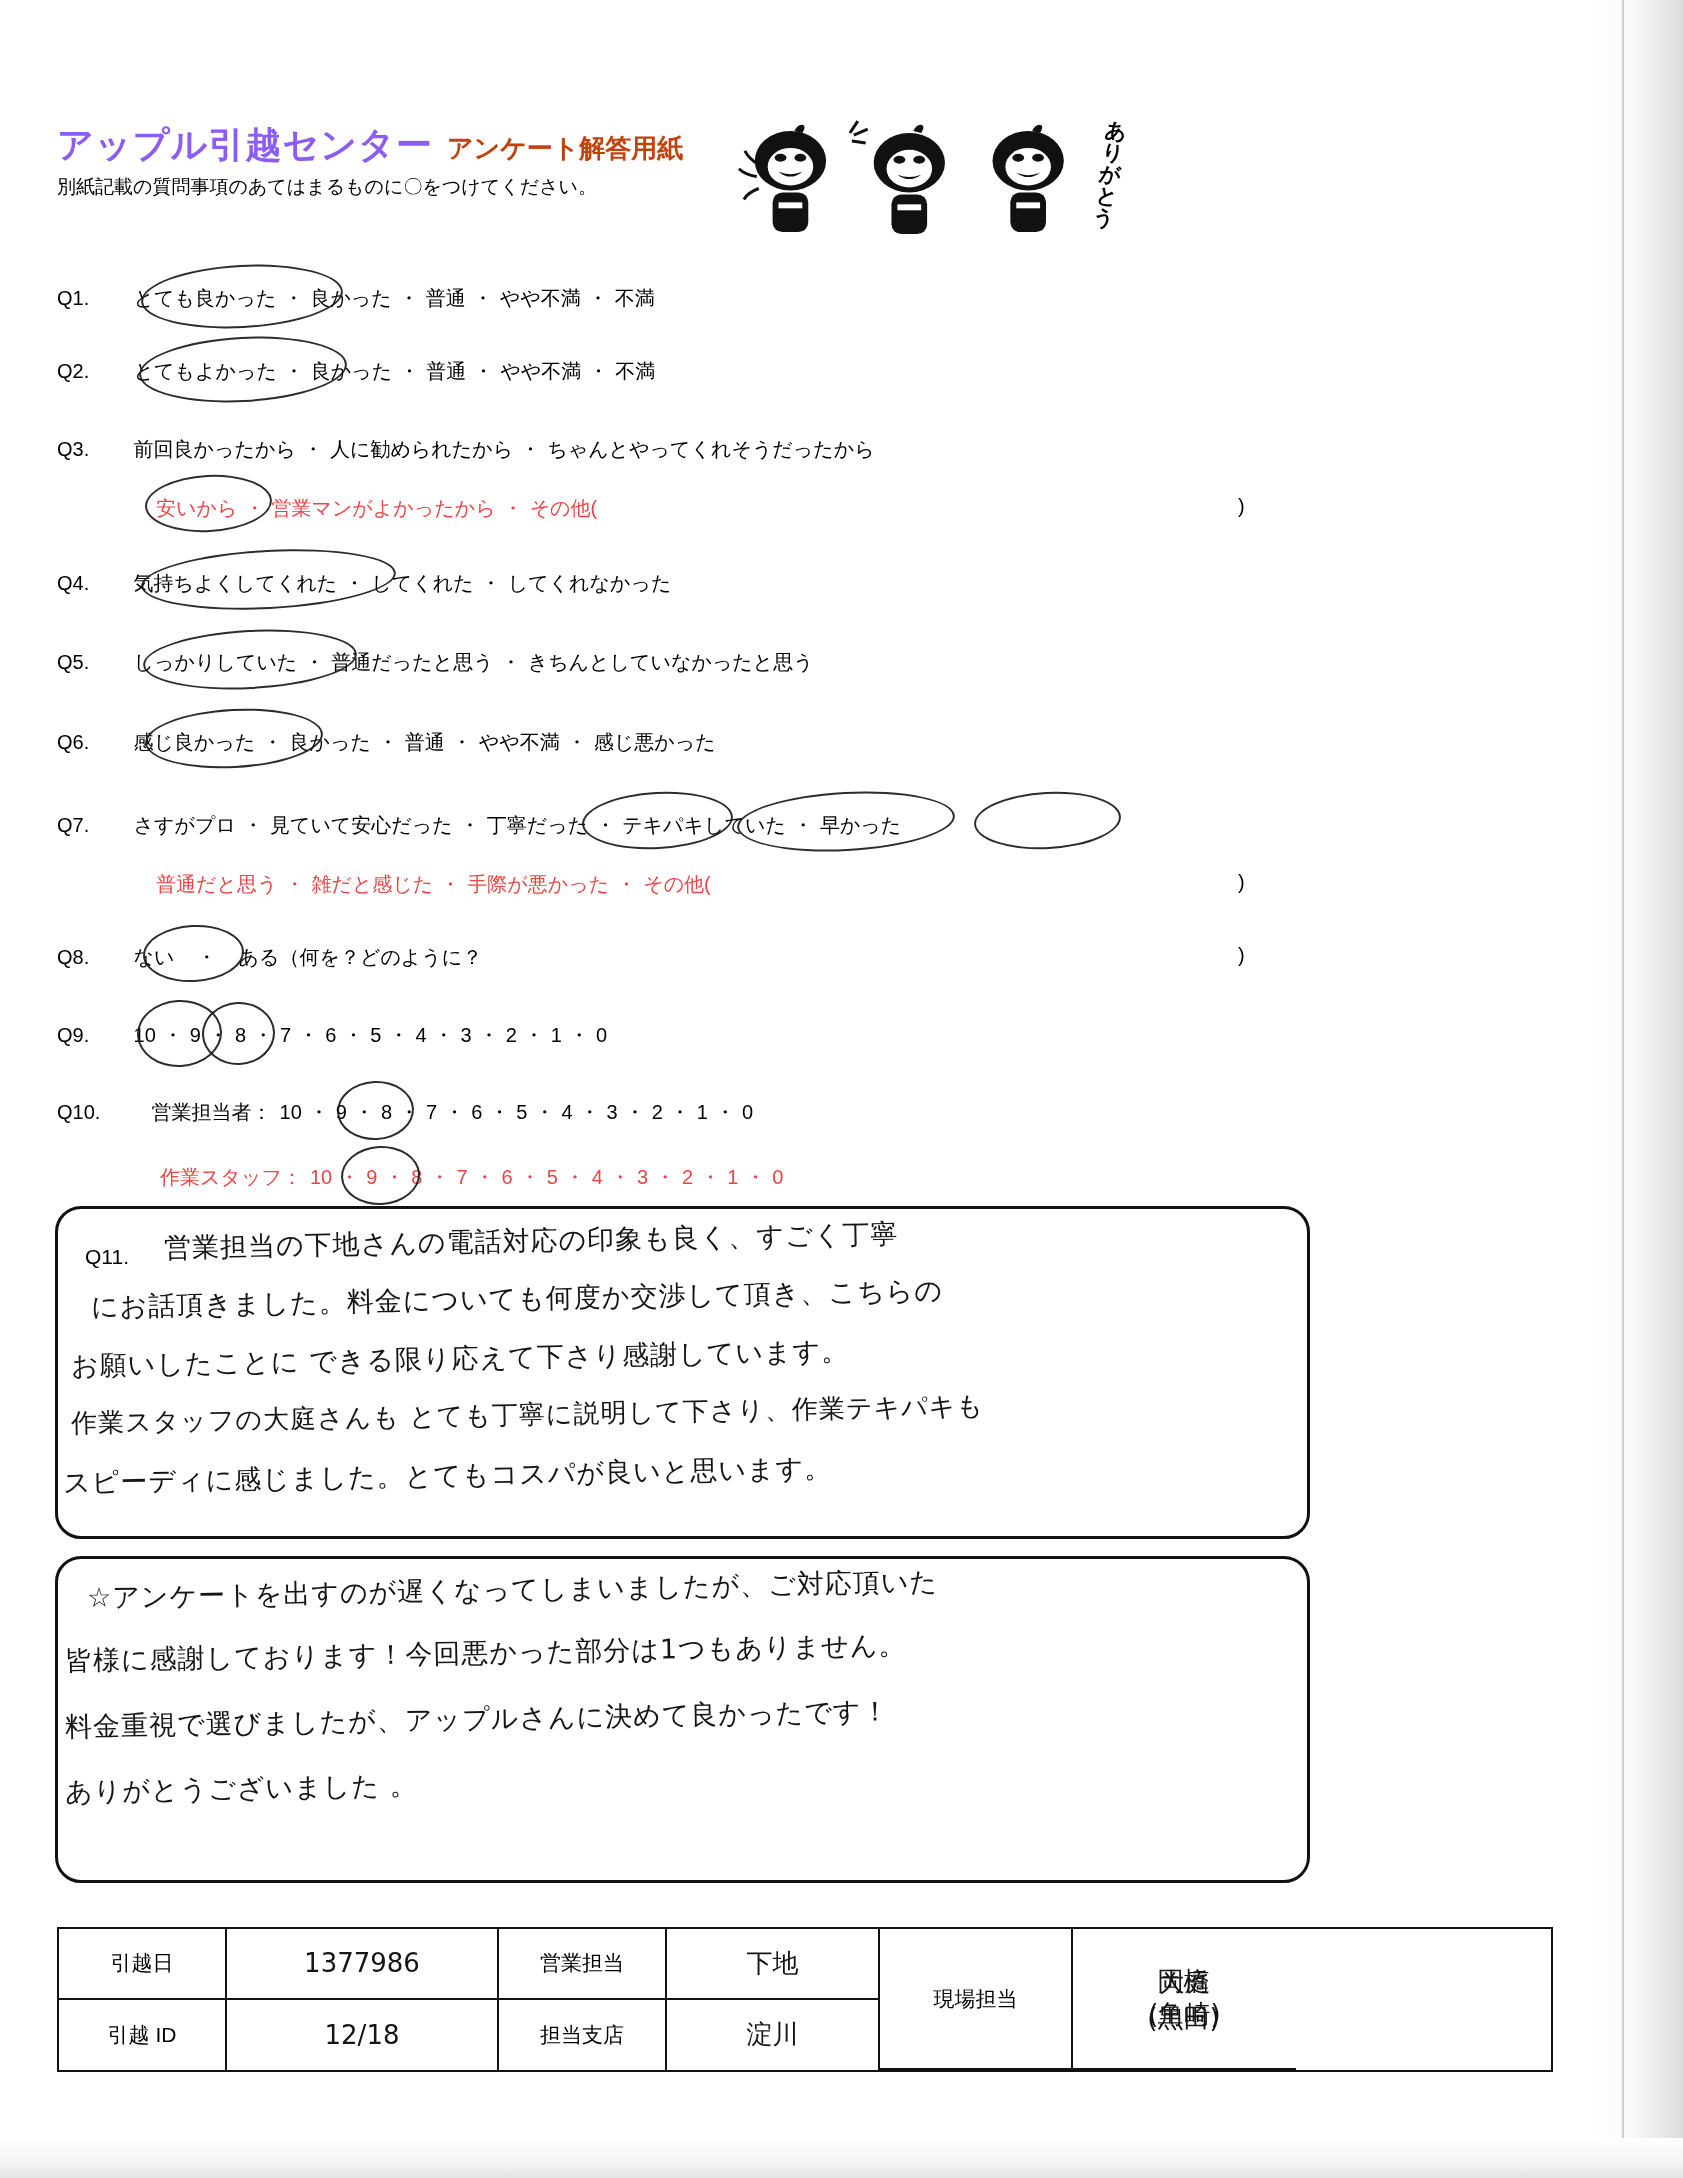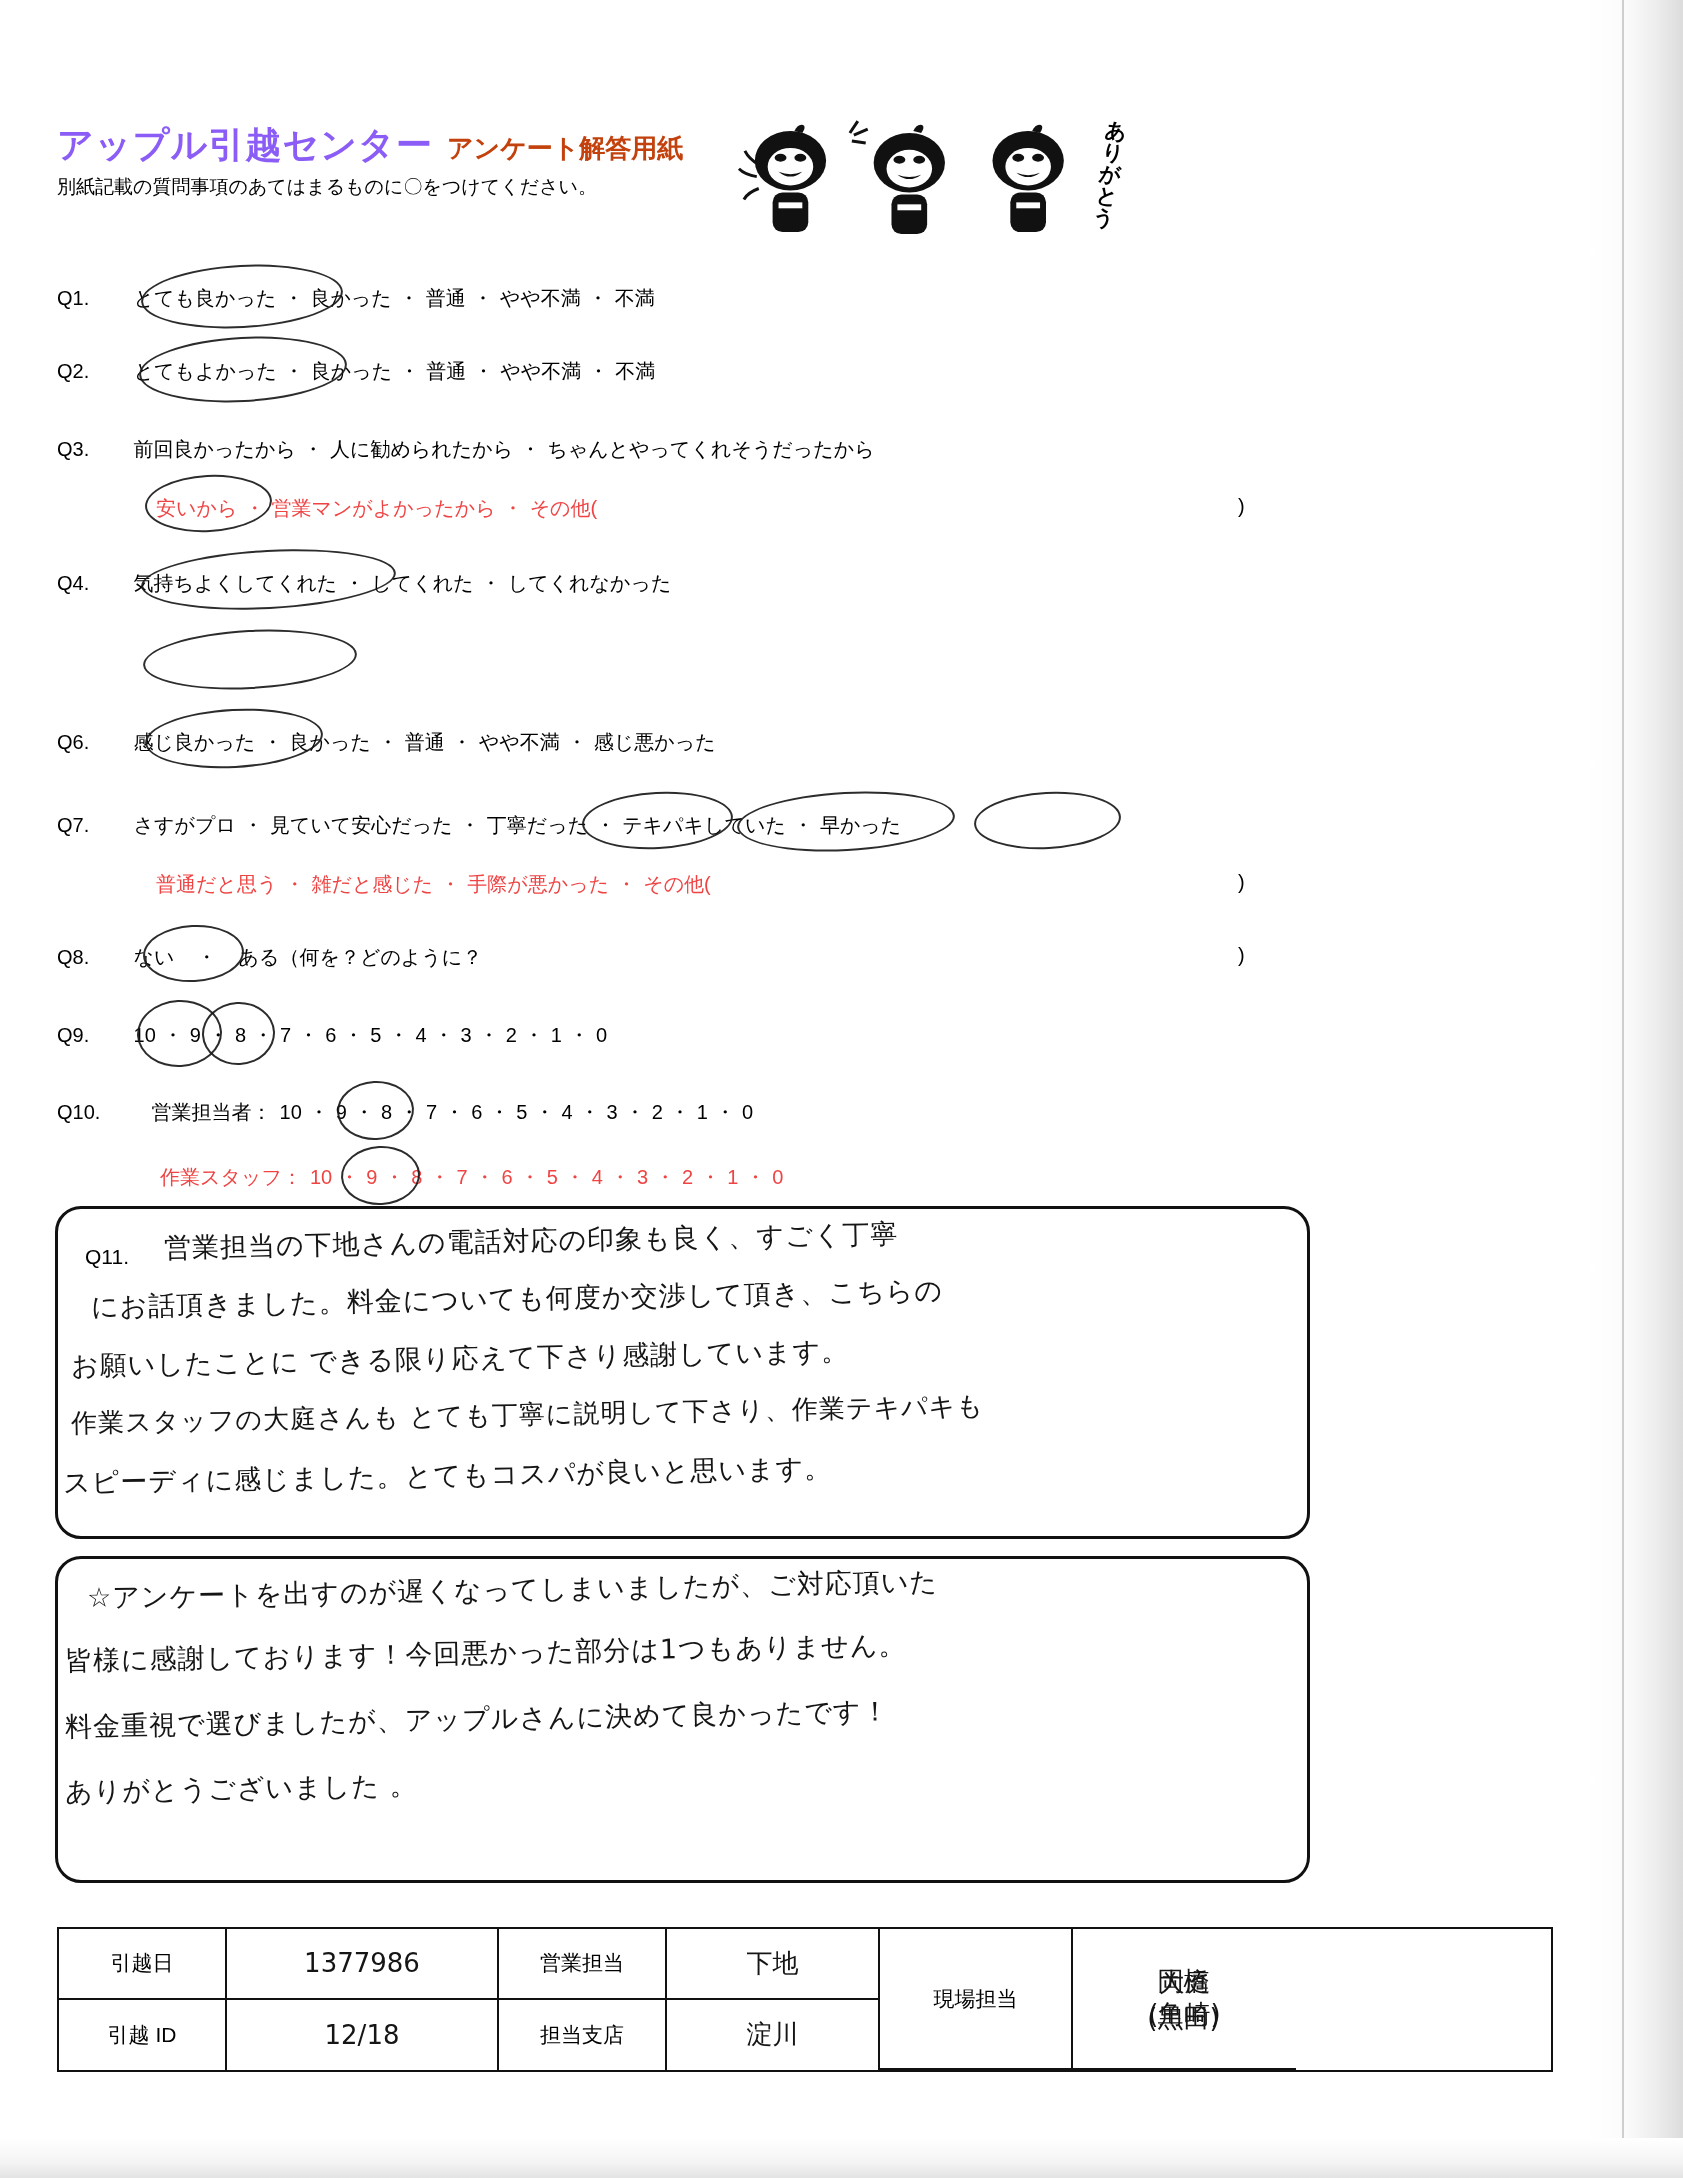--- a/index.html
+++ b/index.html
@@ -279,20 +279,24 @@
     </div>
     <div class="paren-end" style="left:1238px; top:495px">)</div>
     <div class="circ" style="left:145px; top:475px; width:123px; height:53px;"></div>
 
     <div class="q" style="top:570px">
       <span class="qlabel">Q4.</span>
       <span class="opt">気持ちよくしてくれた</span><span class="sep">・</span><span class="opt">してくれた</span><span class="sep">・</span><span class="opt">してくれなかった</span>
     </div>
     <div class="circ" style="left:141px; top:550px; width:251px; height:55px;"></div>
 
+    <div class="q" style="top:649px">
+      <span class="qlabel">Q5.</span>
+      <span class="opt">しっかりしていた</span><span class="sep">・</span><span class="opt">普通だったと思う</span><span class="sep">・</span><span class="opt">きちんとしていなかったと思う</span>
+    </div>
     <div class="circ" style="left:143px; top:630px; width:210px; height:55px;"></div>
 
     <div class="q" style="top:729px">
       <span class="qlabel">Q6.</span>
       <span class="opt">感じ良かった</span><span class="sep">・</span><span class="opt">良かった</span><span class="sep">・</span><span class="opt">普通</span><span class="sep">・</span><span class="opt">やや不満</span><span class="sep">・</span><span class="opt">感じ悪かった</span>
     </div>
     <div class="circ" style="left:145px; top:709px; width:174px; height:55px;"></div>
 
     <div class="q" style="top:812px">
       <span class="qlabel">Q7.</span>

